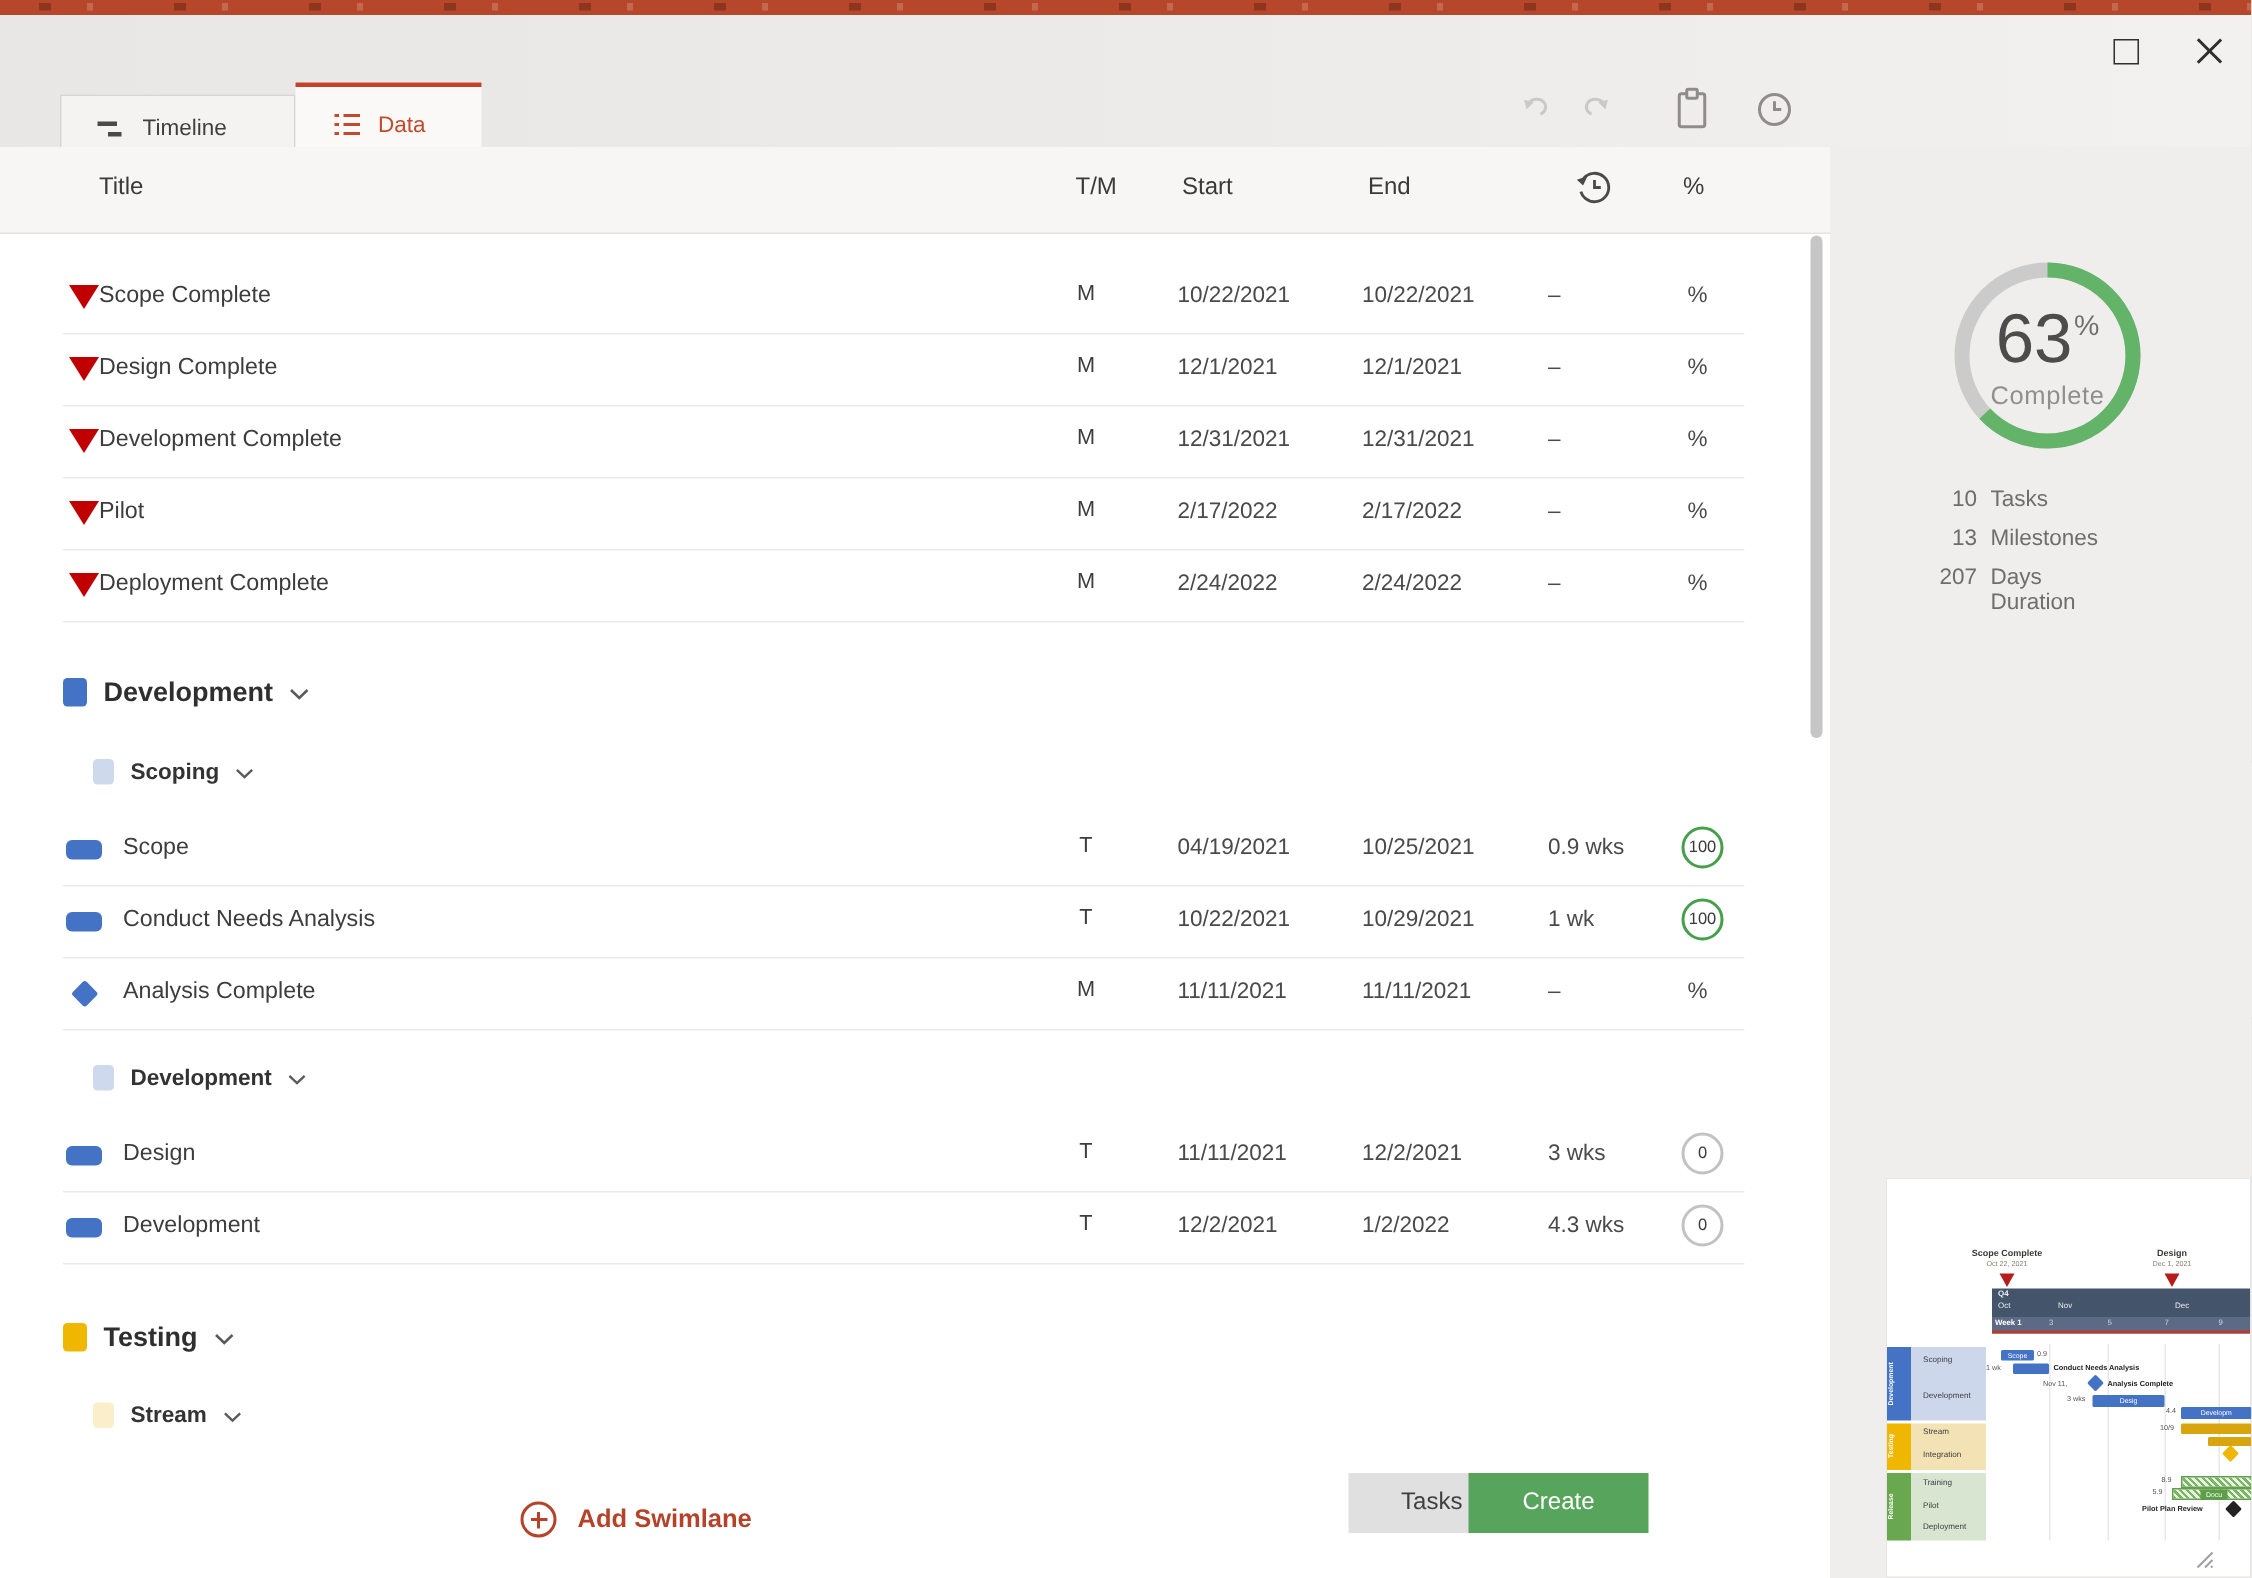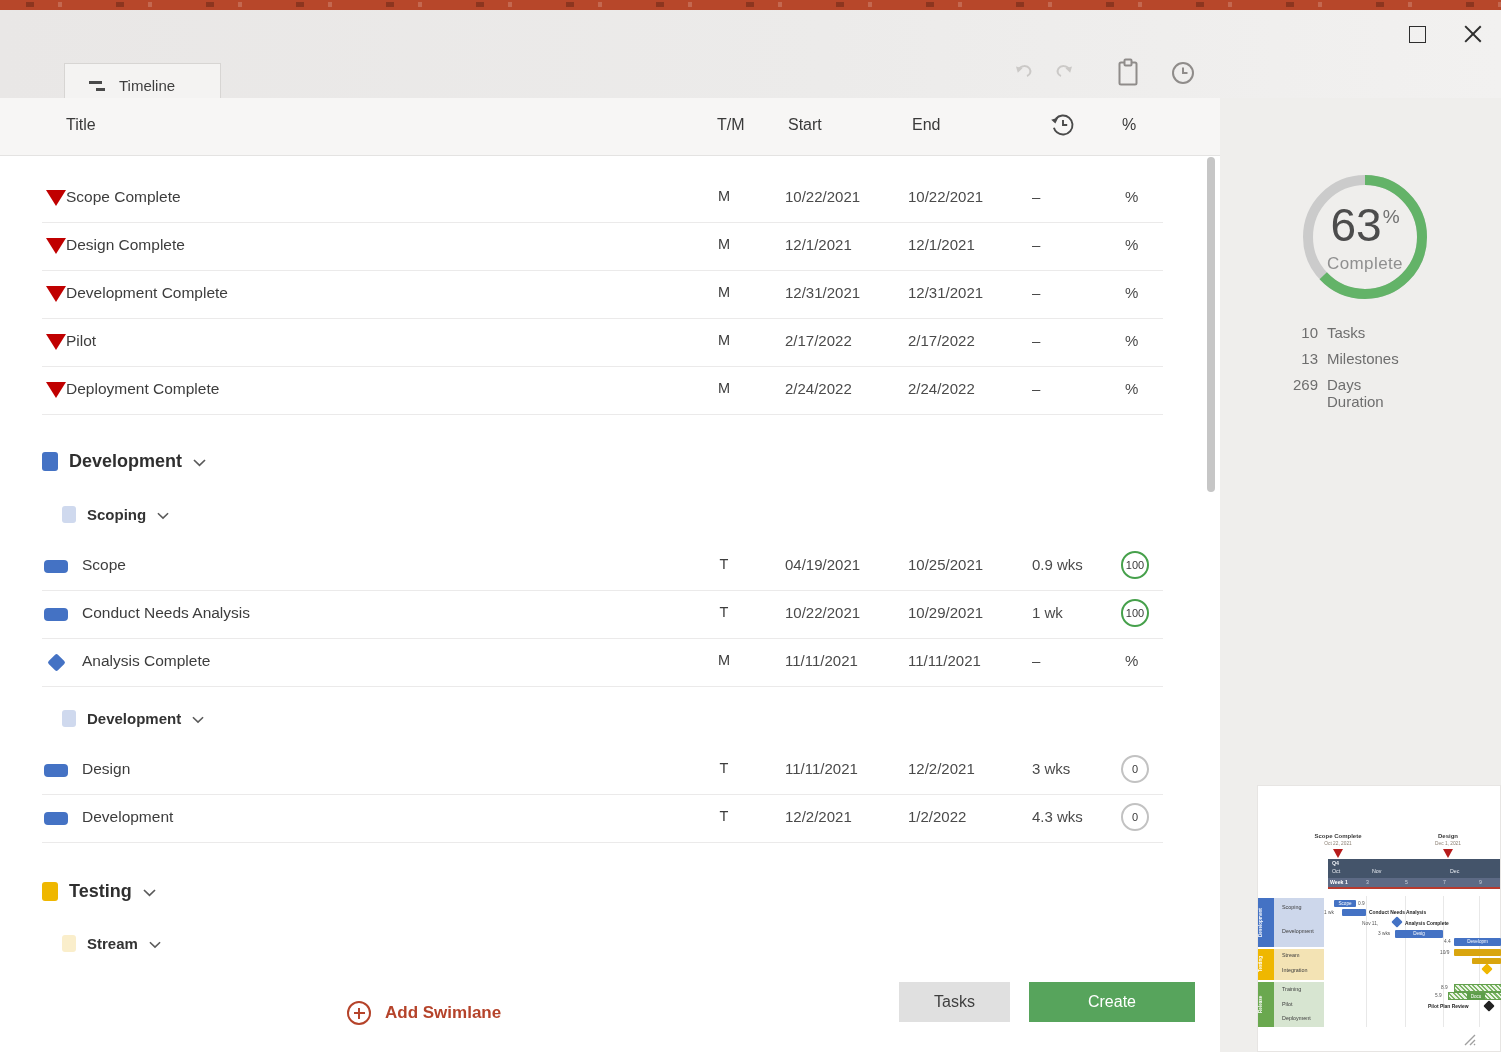--- a/index.html
+++ b/index.html
@@ -13,21 +13,21 @@
 
   
   .chrome{position:absolute;left:0;top:10px;width:1501px;height:88px;
     background:linear-gradient(90deg,#e9e7e6 0%,#ecebea 55%,#f2f1f0 100%);}
   .win-btn{position:absolute;cursor:default;}
   .btn-max{left:1409px;top:16px;width:15px;height:15px;border:1.6px solid #2e2e2e;background:transparent;}
   .btn-close{left:1463px;top:14px;width:19px;height:19px;}
   .btn-close::before,.btn-close::after{content:"";position:absolute;left:9px;top:-1px;width:1.8px;height:22px;background:#2e2e2e;}
   .btn-close::before{transform:rotate(45deg);} .btn-close::after{transform:rotate(-45deg);}
 
-  .tab{position:absolute;display:flex;align-items:center;gap:12px;box-sizing:border-box;margin-left:24px;}
+  .tab{position:absolute;display:flex;align-items:center;gap:12px;box-sizing:border-box;}
   .tab-timeline{left:40px;top:53px;width:157px;height:45px;background:#f4f3f2;border:1px solid #d7d5d3;padding-left:24px;
     font-size:15px;color:#3f3f3f;}
   .tab-data{left:197px;top:45px;width:124px;height:53px;background:#faf9f8;border-top:3px solid #c0432a;padding-left:26px;
     font-size:15px;color:#c24b2d;}
   .tl-icon{position:relative;width:18px;height:14px;}
   .tl-icon i{position:absolute;display:block;background:#4a4a4a;height:3px;}
   .tl-icon i:nth-child(1){left:0;top:2px;width:13px;}
   .tl-icon i:nth-child(2){left:7px;top:9px;width:9px;}
   .data-icon{position:relative;width:17px;height:15px;}
   .data-icon i{position:absolute;display:block;background:#c24b2d;height:2.6px;}
@@ -67,21 +67,21 @@
   .chev{margin-top:3px;}
 
   
   .addlink{position:absolute;display:flex;align-items:center;gap:14px;color:#b5432a;font-size:17px;font-weight:bold;cursor:pointer;}
   .plus-ic{width:20px;height:20px;border:2px solid #b5432a;border-radius:50%;position:relative;}
   .plus-ic::before,.plus-ic::after{content:"";position:absolute;background:#b5432a;}
   .plus-ic::before{left:4.5px;top:9px;width:11px;height:2px;}
   .plus-ic::after{left:9px;top:4.5px;width:2px;height:11px;}
   .btn{position:absolute;top:884px;height:40px;border:none;font-size:16px;font-family:"Liberation Sans",sans-serif;cursor:pointer;}
   .btn-cancel{left:899px;width:111px;background:#e0e0e0;color:#3f3f3f;}
-  .btn-create{left:1029px;width:166px;background:#57a45c;color:#ffffff;}
+  .btn-create{left:979px;width:120px;background:#57a45c;color:#ffffff;}
 
   .vscroll{position:absolute;left:1207px;top:157px;width:8px;height:335px;border-radius:4px;background:#c6c6c6;}
 
   
   .rpanel{position:absolute;left:1220px;top:98px;width:281px;height:954px;background:#efeeec;}
   .donut-wrap{position:absolute;left:1301px;top:173px;width:128px;height:128px;}
   .donut-num{position:absolute;left:1301px;top:198px;width:128px;text-align:center;font-size:46px;color:#4c4c4c;}
   .donut-num sup{font-size:19px;color:#6f6f6f;vertical-align:18px;margin-left:1px;}
   .donut-cap{position:absolute;left:1301px;top:254px;width:128px;text-align:center;font-size:17px;color:#8f8f8f;letter-spacing:.4px;}
   .stat{position:absolute;height:22px;font-size:15px;color:#6e6e6e;}
@@ -121,20 +121,31 @@
   <div class="pp-sliver"></div>
 
   <div class="chrome">
     <div class="tab tab-timeline">
       <span class="tl-icon">
           <i></i>
           <i></i>
         </span>
       <span>Timeline</span>
     </div>
+    <div class="tab tab-data">
+      <span class="data-icon">
+          <i></i>
+          <i></i>
+          <i></i>
+          <i></i>
+          <i></i>
+          <i></i>
+        </span>
+      <span>Data</span>
+    </div>
 
     <svg class="toolbar-ic" style="left:1012px;" viewBox="0 0 26 26">
       <path d="M7 9 C9 5.5, 15 5, 17.5 8.5 C19.5 11.5, 18 15, 15 16" fill="none" stroke="#cbc9c7" stroke-width="2"></path>
       <polygon points="4,6.5 10.5,8.2 5.8,12.8" fill="#cbc9c7"></polygon>
     </svg>
     <svg class="toolbar-ic" style="left:1050px;" viewBox="0 0 26 26">
       <path d="M19 9 C17 5.5, 11 5, 8.5 8.5 C6.5 11.5, 8 15, 11 16" fill="none" stroke="#cbc9c7" stroke-width="2"></path>
       <polygon points="22,6.5 15.5,8.2 20.2,12.8" fill="#cbc9c7"></polygon>
     </svg>
     <svg class="toolbar-ic" style="left:1116px;top:48px;width:24px;height:30px;" viewBox="0 0 24 30">
@@ -341,21 +352,21 @@
 
   <div class="stat" style="left:1270px;top:324px;">
     <span class="v">10</span>
     <span class="l">Tasks</span>
   </div>
   <div class="stat" style="left:1270px;top:350px;">
     <span class="v">13</span>
     <span class="l">Milestones</span>
   </div>
   <div class="stat" style="left:1270px;top:376px;">
-    <span class="v">269</span>
+    <span class="v">207</span>
     <span class="l">Days Duration</span>
   </div>
 
   <div class="card">
     <span class="co-title" style="left:40px;top:47px;">Scope Complete</span>
     <span class="co-date" style="left:40px;top:55px;">Oct 22, 2021</span>
     <span class="co-tri" style="left:75px;top:63px;"></span>
     <span class="co-title" style="left:150px;top:47px;">Design</span>
     <span class="co-date" style="left:150px;top:55px;">Dec 1, 2021</span>
     <span class="co-tri" style="left:185px;top:63px;"></span>

